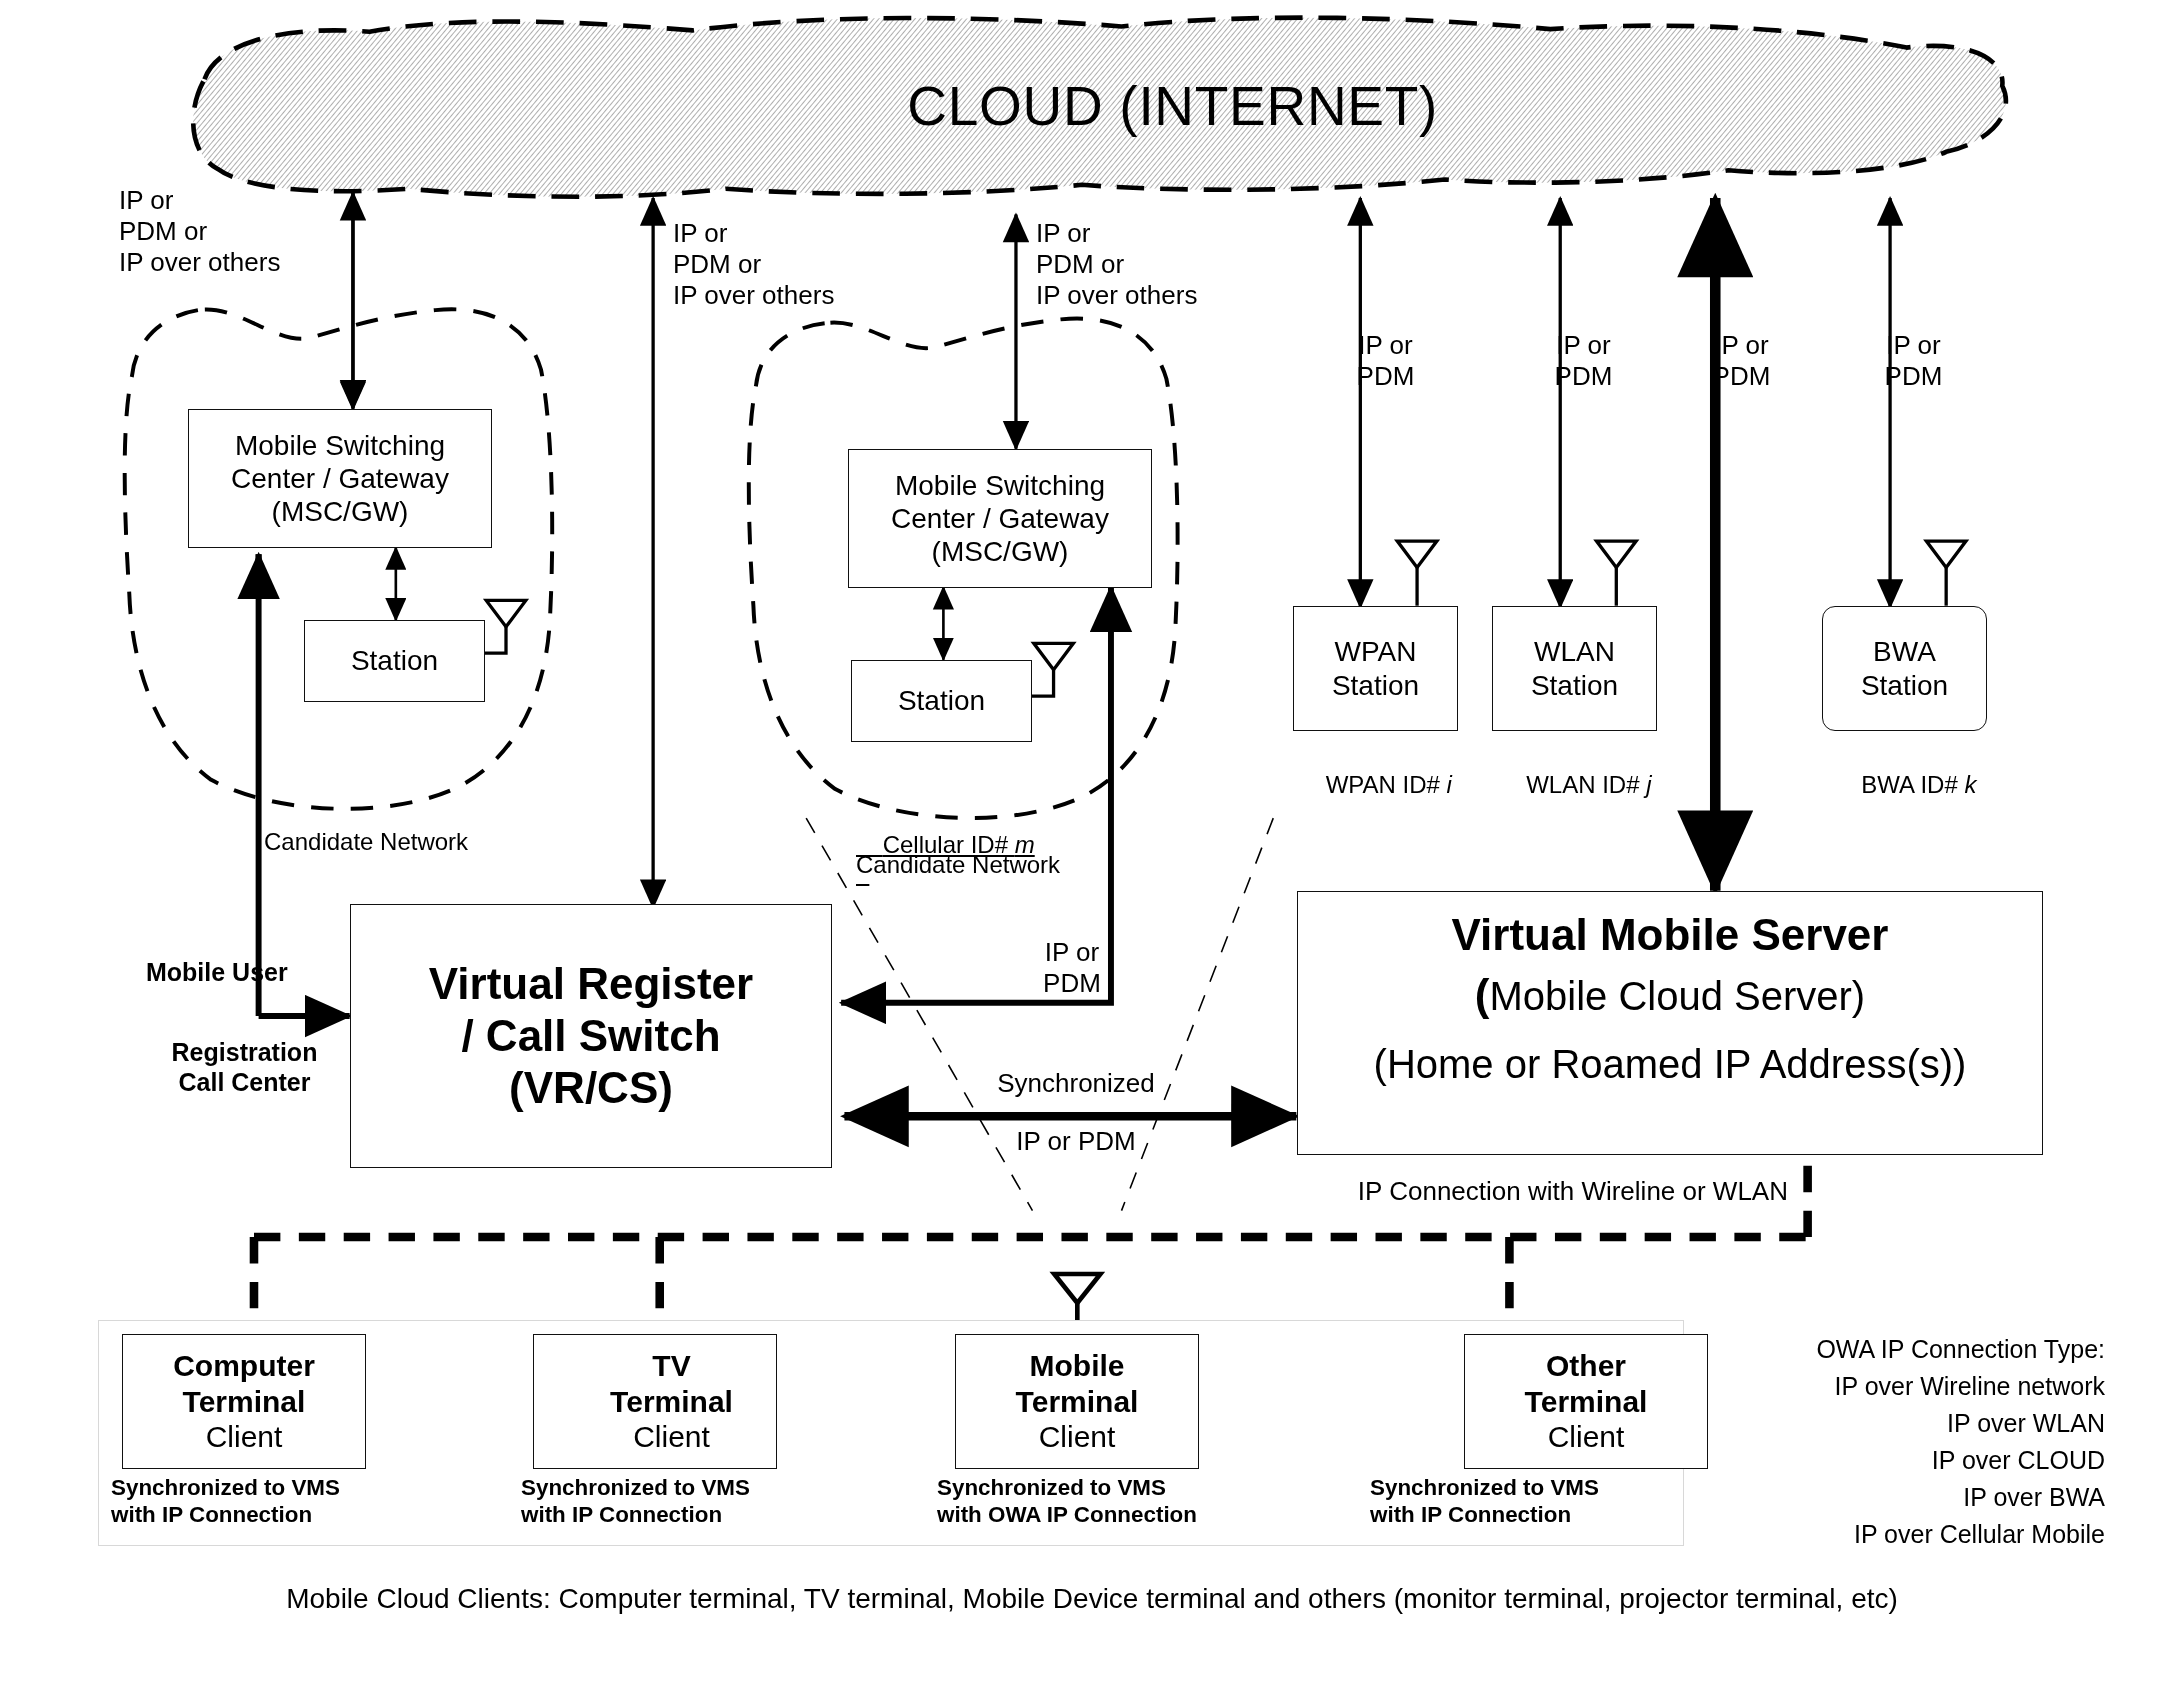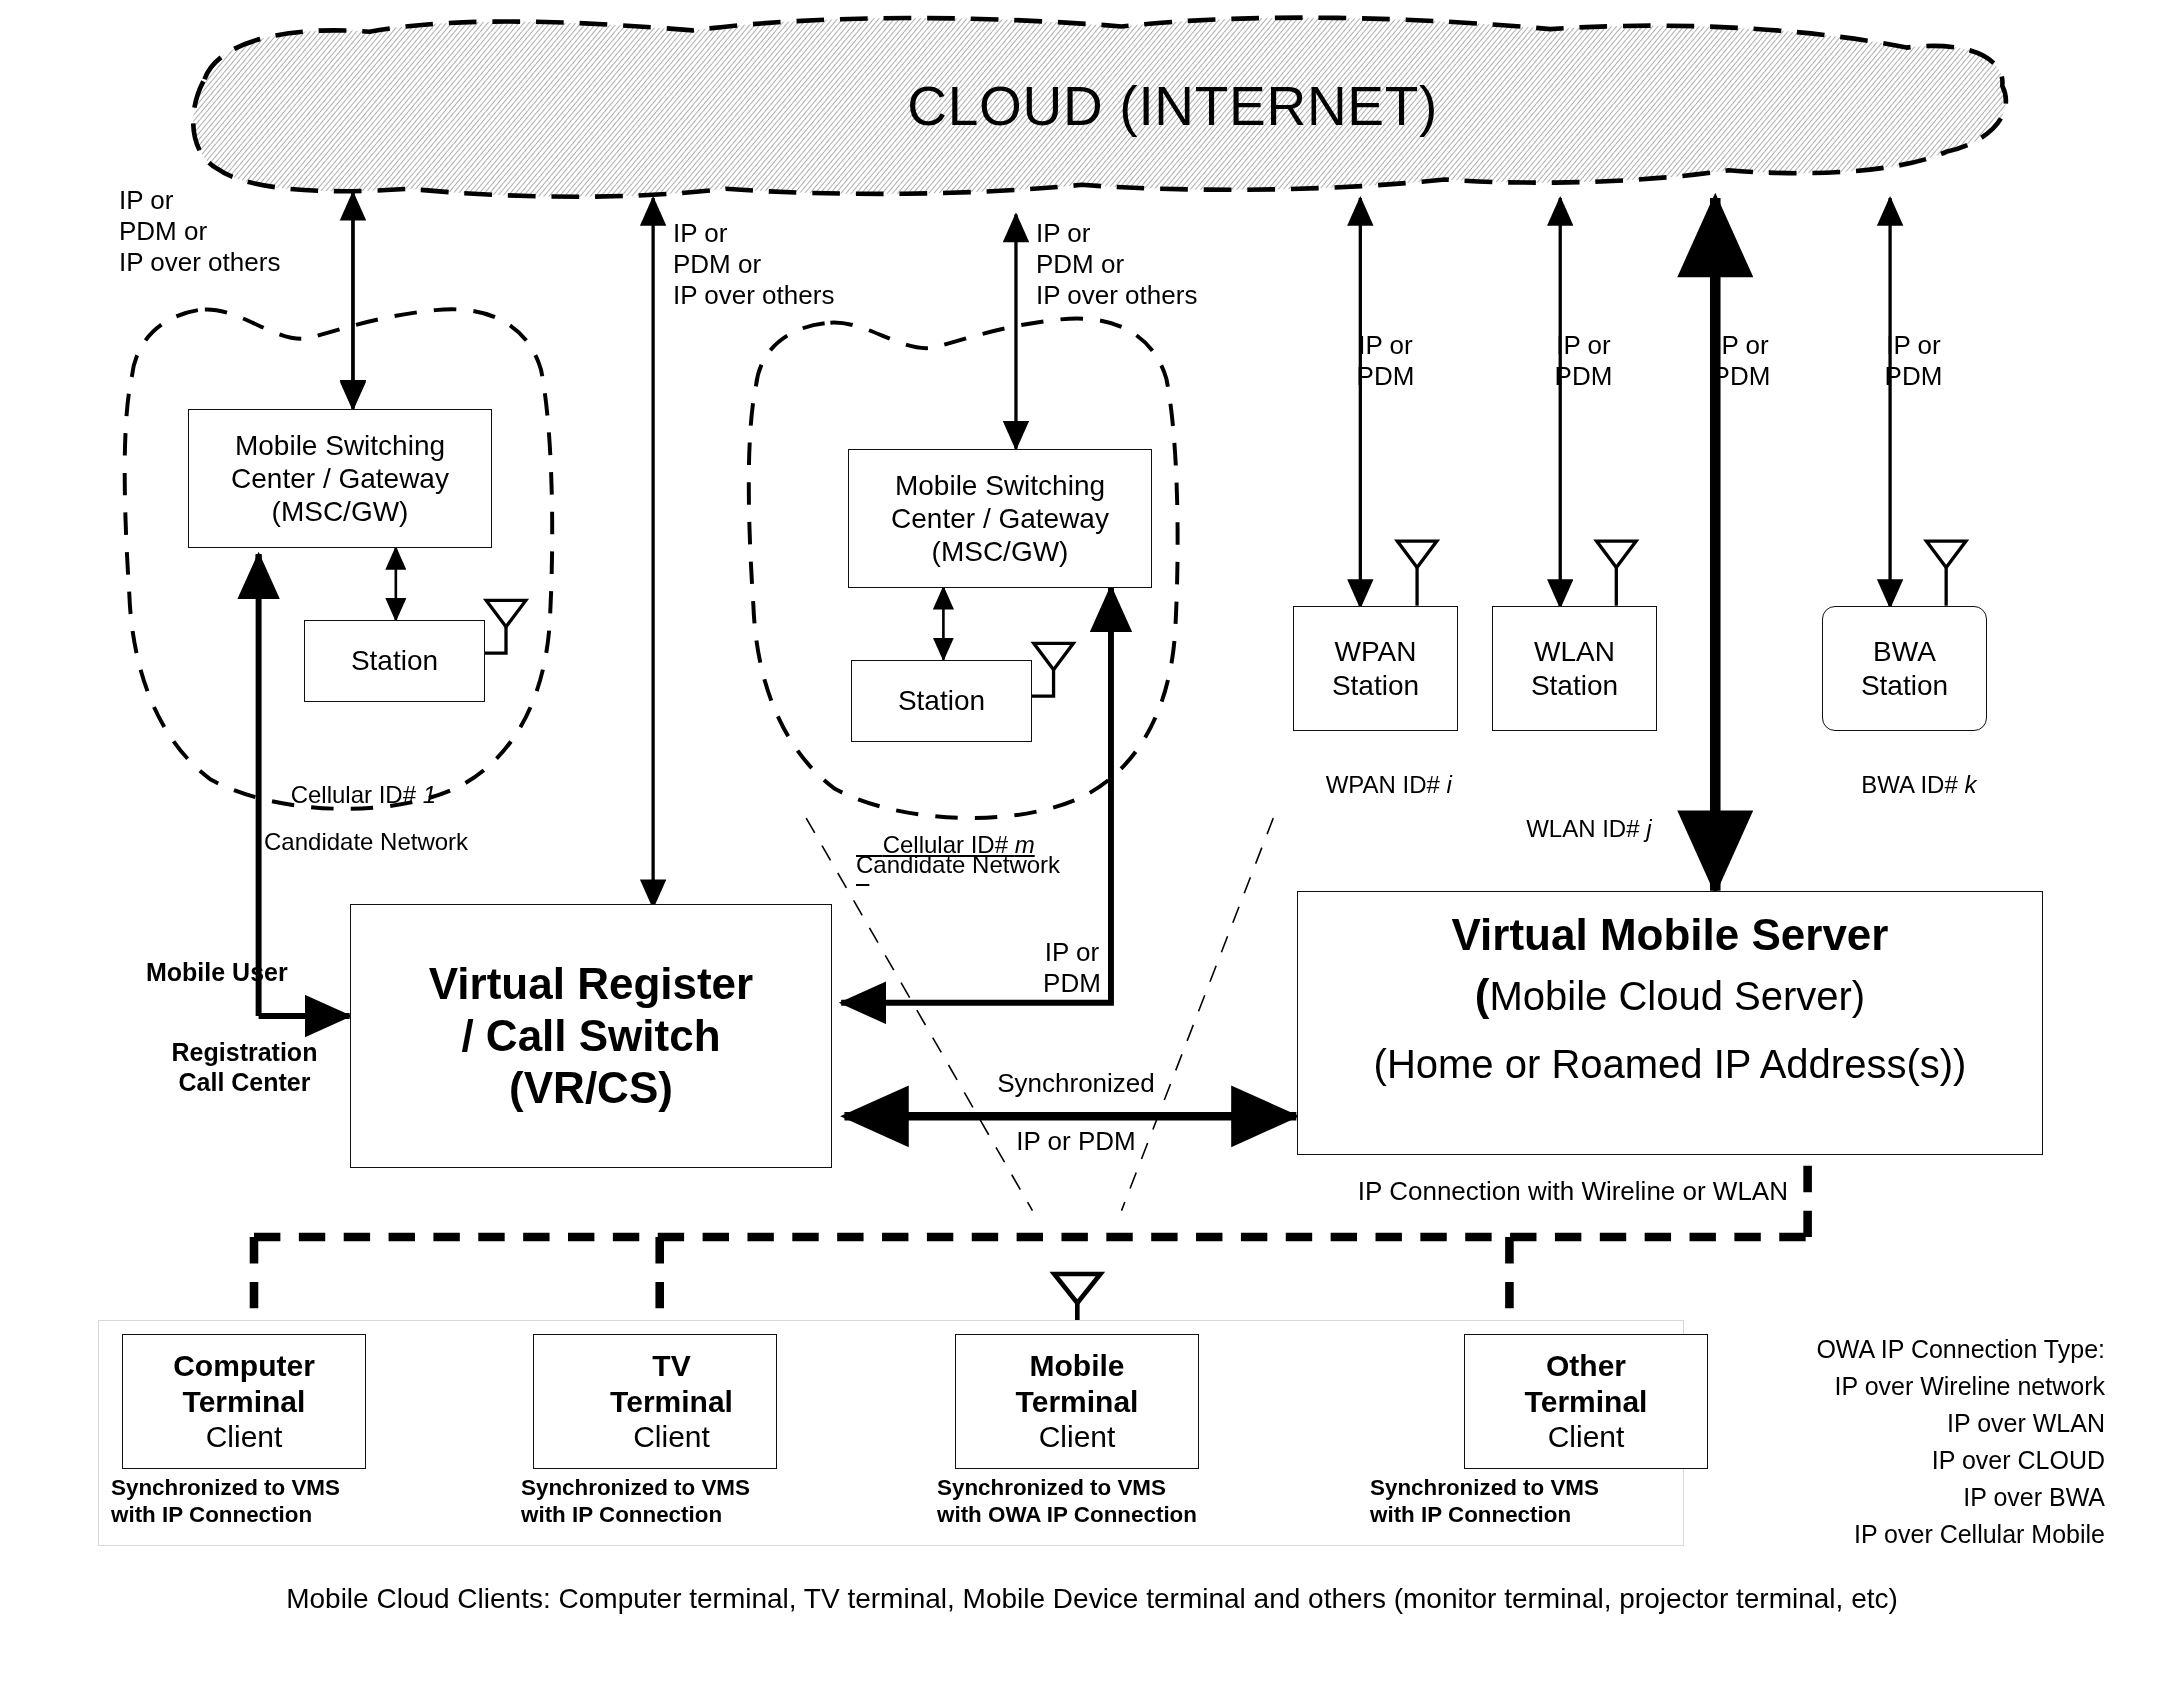--- a/index.html
+++ b/index.html
@@ -180,23 +180,20 @@
   <div class="box f-node" style="left:188px;top:409px;width:304px;height:139px;">
     <span style="white-space:pre;">Mobile Switching
 Center / Gateway
 (MSC/GW)</span>
   </div>
 
   <div class="box f-node" style="left:304px;top:620px;width:181px;height:82px;">
     <span>Station</span>
   </div>
 
-  <div class="lbl f-id" style="left:264px;top:752px;">
-    <span>Cellular ID# </span><span class="ital">1</span>
-  </div>
   <div class="lbl f-id" style="left:264px;top:828px;">Candidate Network</div>
 
   <div class="box f-node" style="left:848px;top:449px;width:304px;height:139px;">
     <span style="white-space:pre;">Mobile Switching
 Center / Gateway
 (MSC/GW)</span>
   </div>
 
   <div class="box f-node" style="left:851px;top:660px;width:181px;height:82px;">
     <span>Station</span>
@@ -212,21 +209,21 @@
 Station</span>
   </div>
   <div class="lbl f-id ctr" style="left:1273px;top:742px;width:205px;">
     <span>WPAN ID# </span><span class="ital">i</span>
   </div>
 
   <div class="box f-node" style="left:1492px;top:606px;width:165px;height:125px;">
     <span style="white-space:pre;">WLAN
 Station</span>
   </div>
-  <div class="lbl f-id ctr" style="left:1473px;top:786px;width:205px;">
+  <div class="lbl f-id ctr" style="left:1473px;top:742px;width:205px;">
     <span>WLAN ID# </span><span class="ital">j</span>
   </div>
 
   <div class="box f-node" style="left:1822px;top:606px;width:165px;height:125px;border-radius:13px;">
     <span style="white-space:pre;">BWA
 Station</span>
   </div>
   <div class="lbl f-id ctr" style="left:1803px;top:742px;width:205px;">
     <span>BWA ID# </span><span class="ital">k</span>
   </div>

